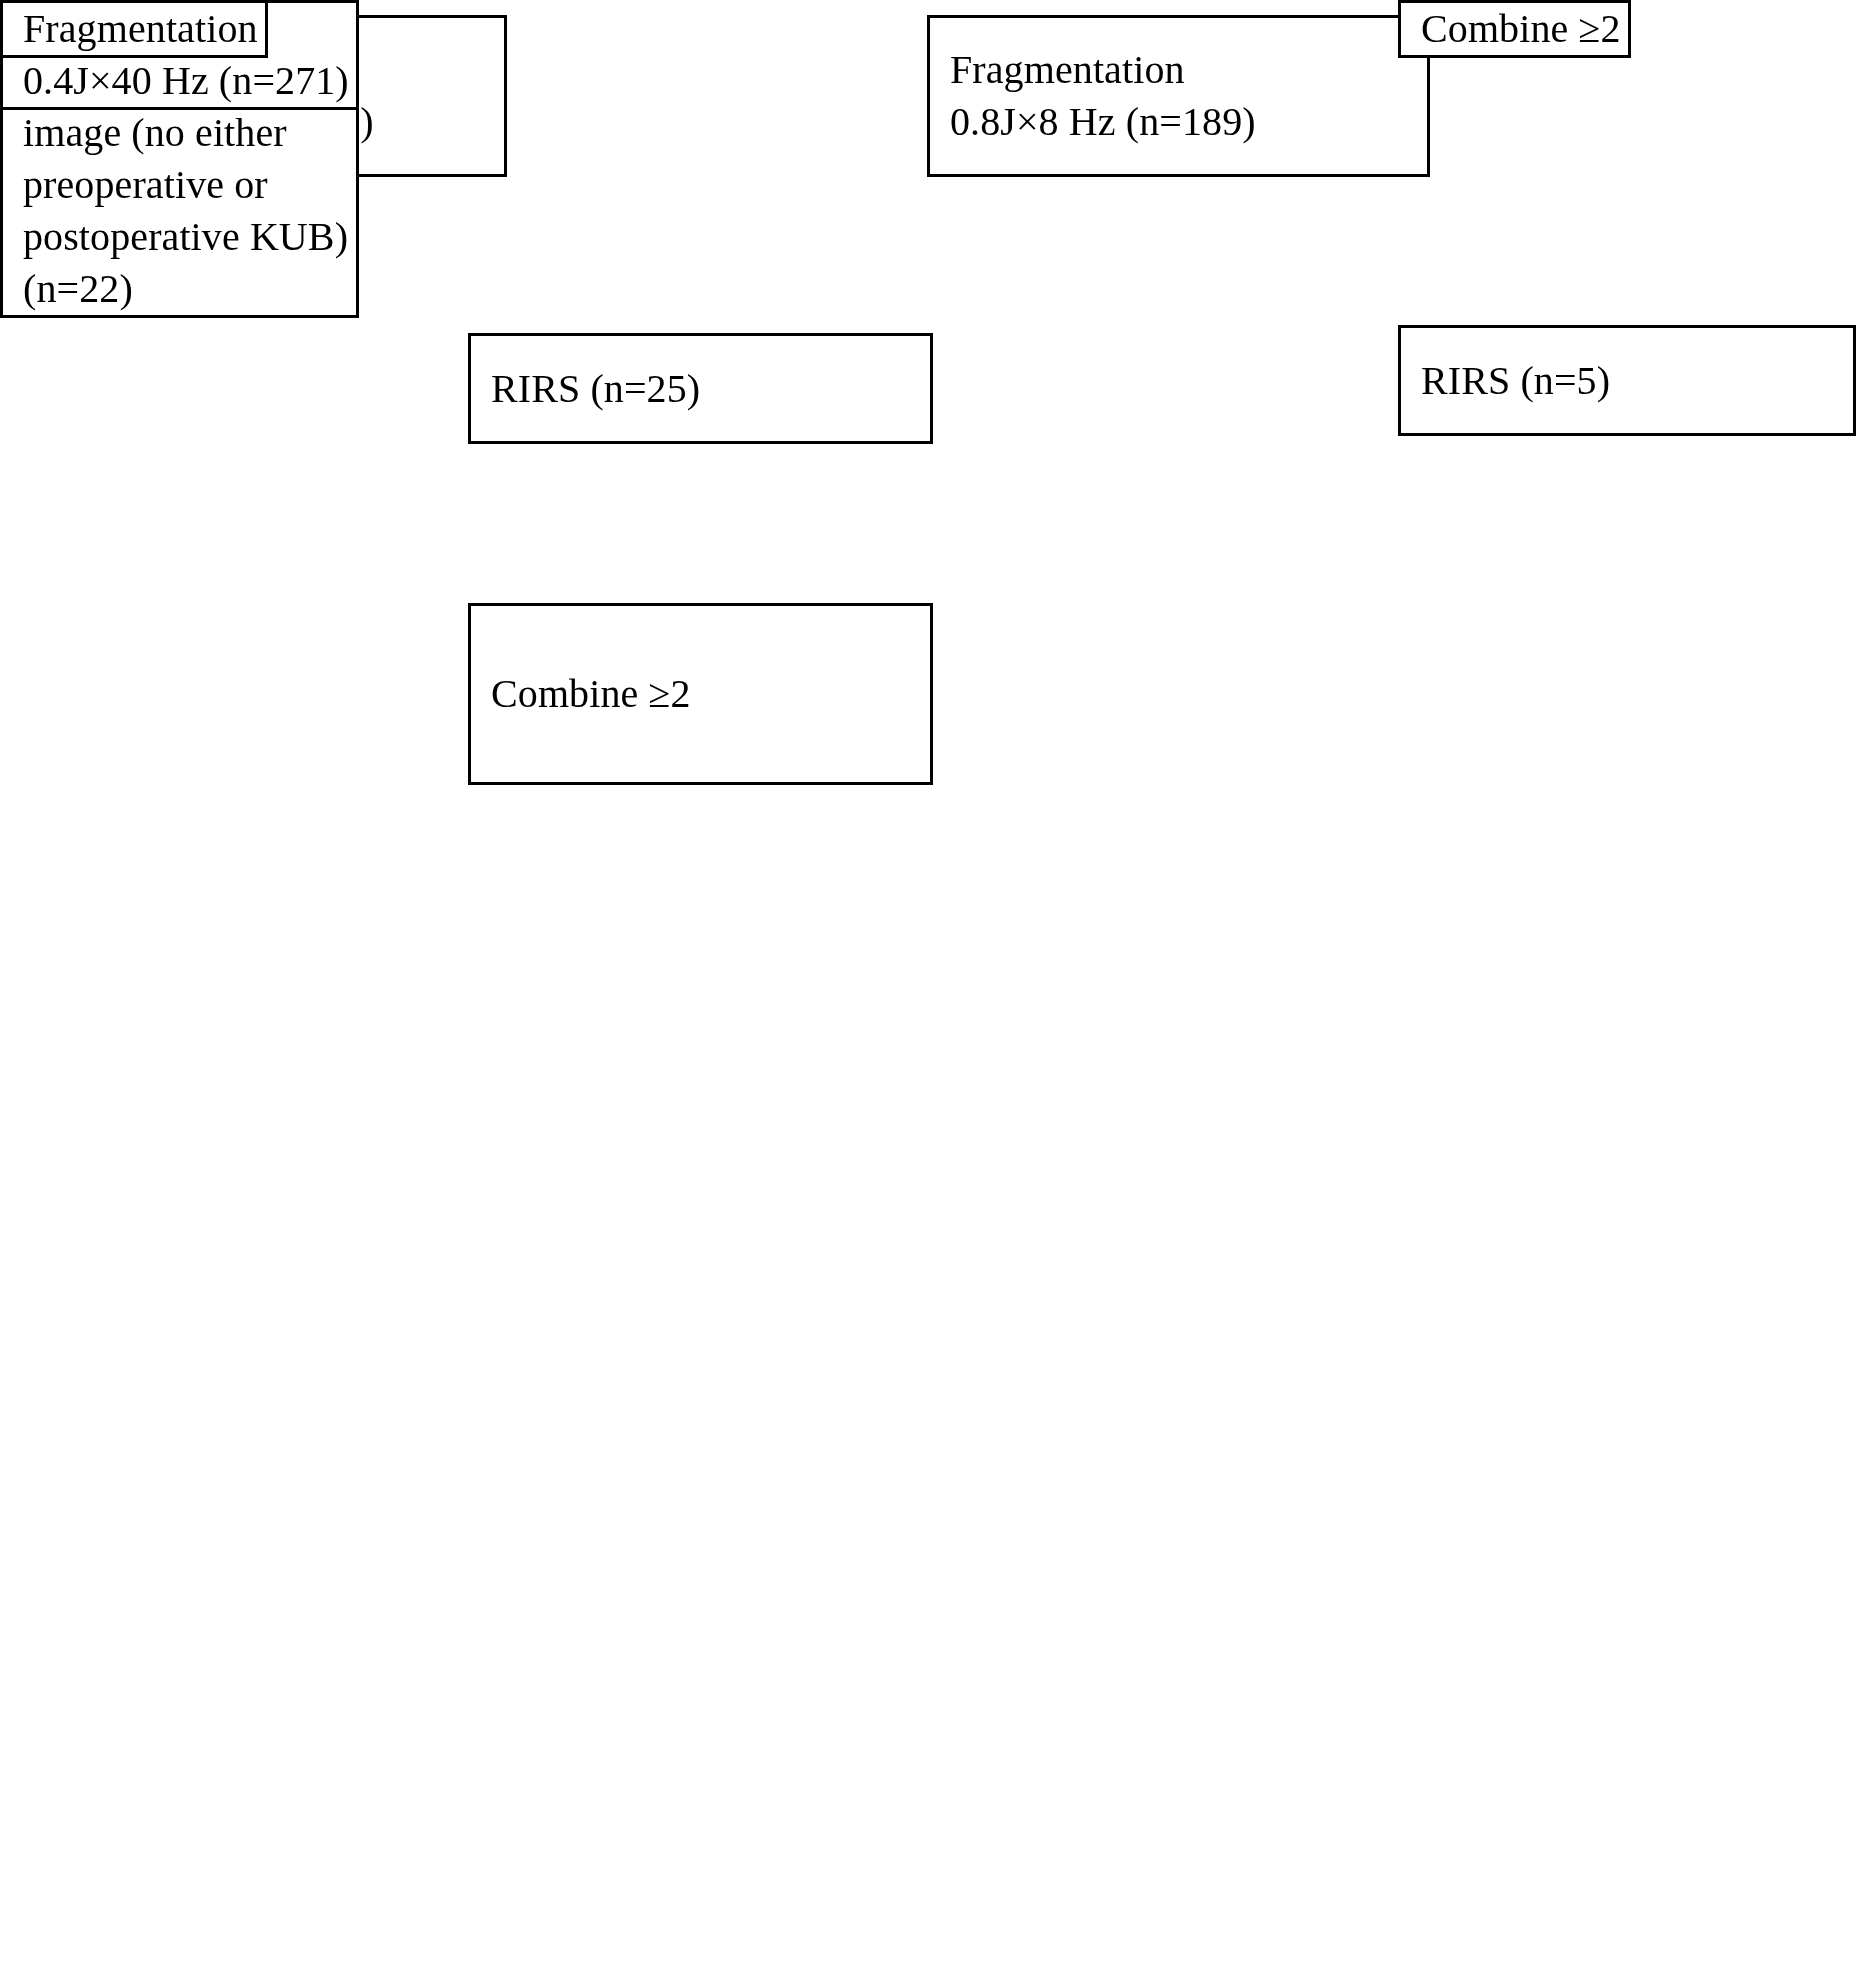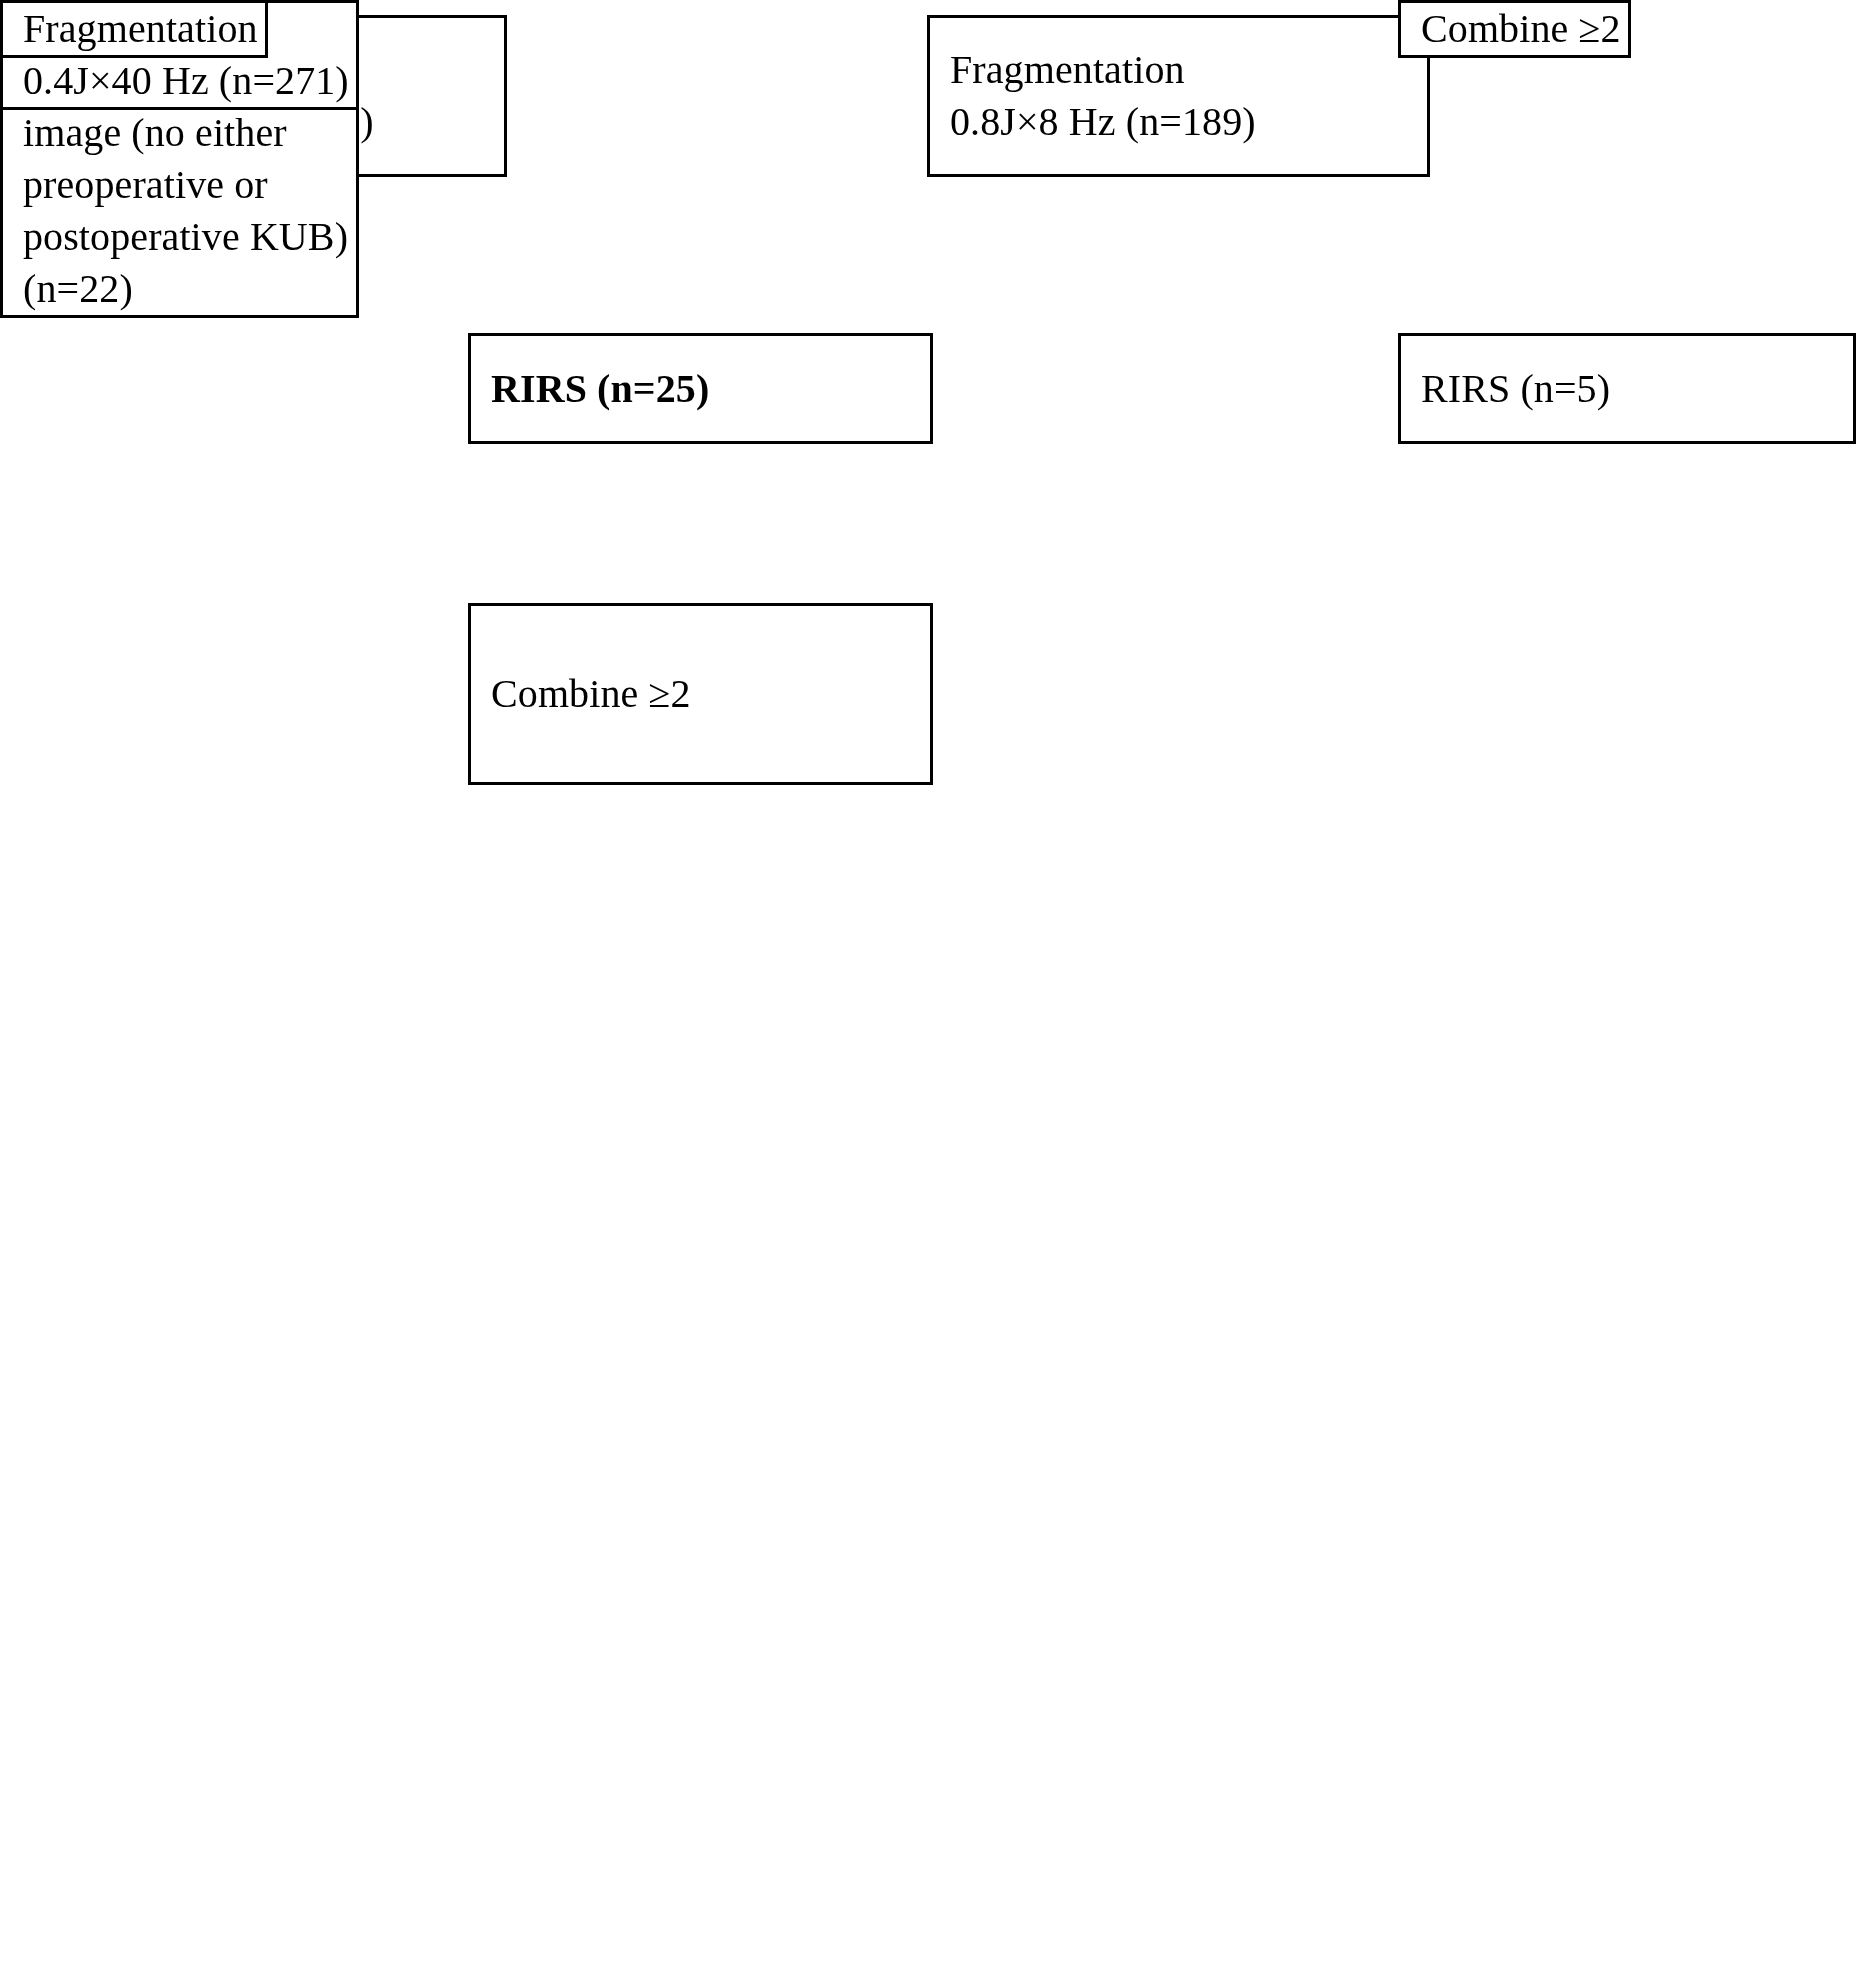--- a/index.html
+++ b/index.html
@@ -33,22 +33,22 @@
     padding-left: 20px;
     padding-right: 7.6px;
     white-space: pre;
     letter-spacing: 0.1px;
   }
 
   
   #node-dusting-top   { left: 25px;   top: 15.3px;   width: 482px;  height: 162px; }
   #node-frag-top      { left: 927px; top: 15.3px;   width: 503px;  height: 162px; }
 
-  #node-rirs-left     { left: 468px;  top: 333px;  width: 465px;  height: 111px; font-weight: bold; }
-  #node-rirs-right    { left: 1398px; top: 333px;  width: 458px;  height: 111px; }
+  #node-rirs-left     { left: 468px;  top: 333px;  width: 465px;  height: 111px; }
+  #node-rirs-right    { left: 1398px; top: 325px;  width: 458px;  height: 111px; }
 
   #node-combine-left  { left: 468px;  top: 603px;  width: 465px;  height: 182px; }
   #node-combine-right { left: 1398px; top": 0; top: 603px;  width: 458px;  height: 182px; }
 
   #node-radio-left    { left: 468px;  top: 861px; width: 465px;  height: 458px; }
   #node-radio-right   { left: 1398px; top: 876px; width: 458px;  height: 458px; }
 
   #node-otherlaser    { left: 468px;  top: 1456px; width: 465px;  height: 182px; }
 
   #node-dusting-bot   { left: 25px;   top: 1779px; width: 482px;  height: 162px; }

